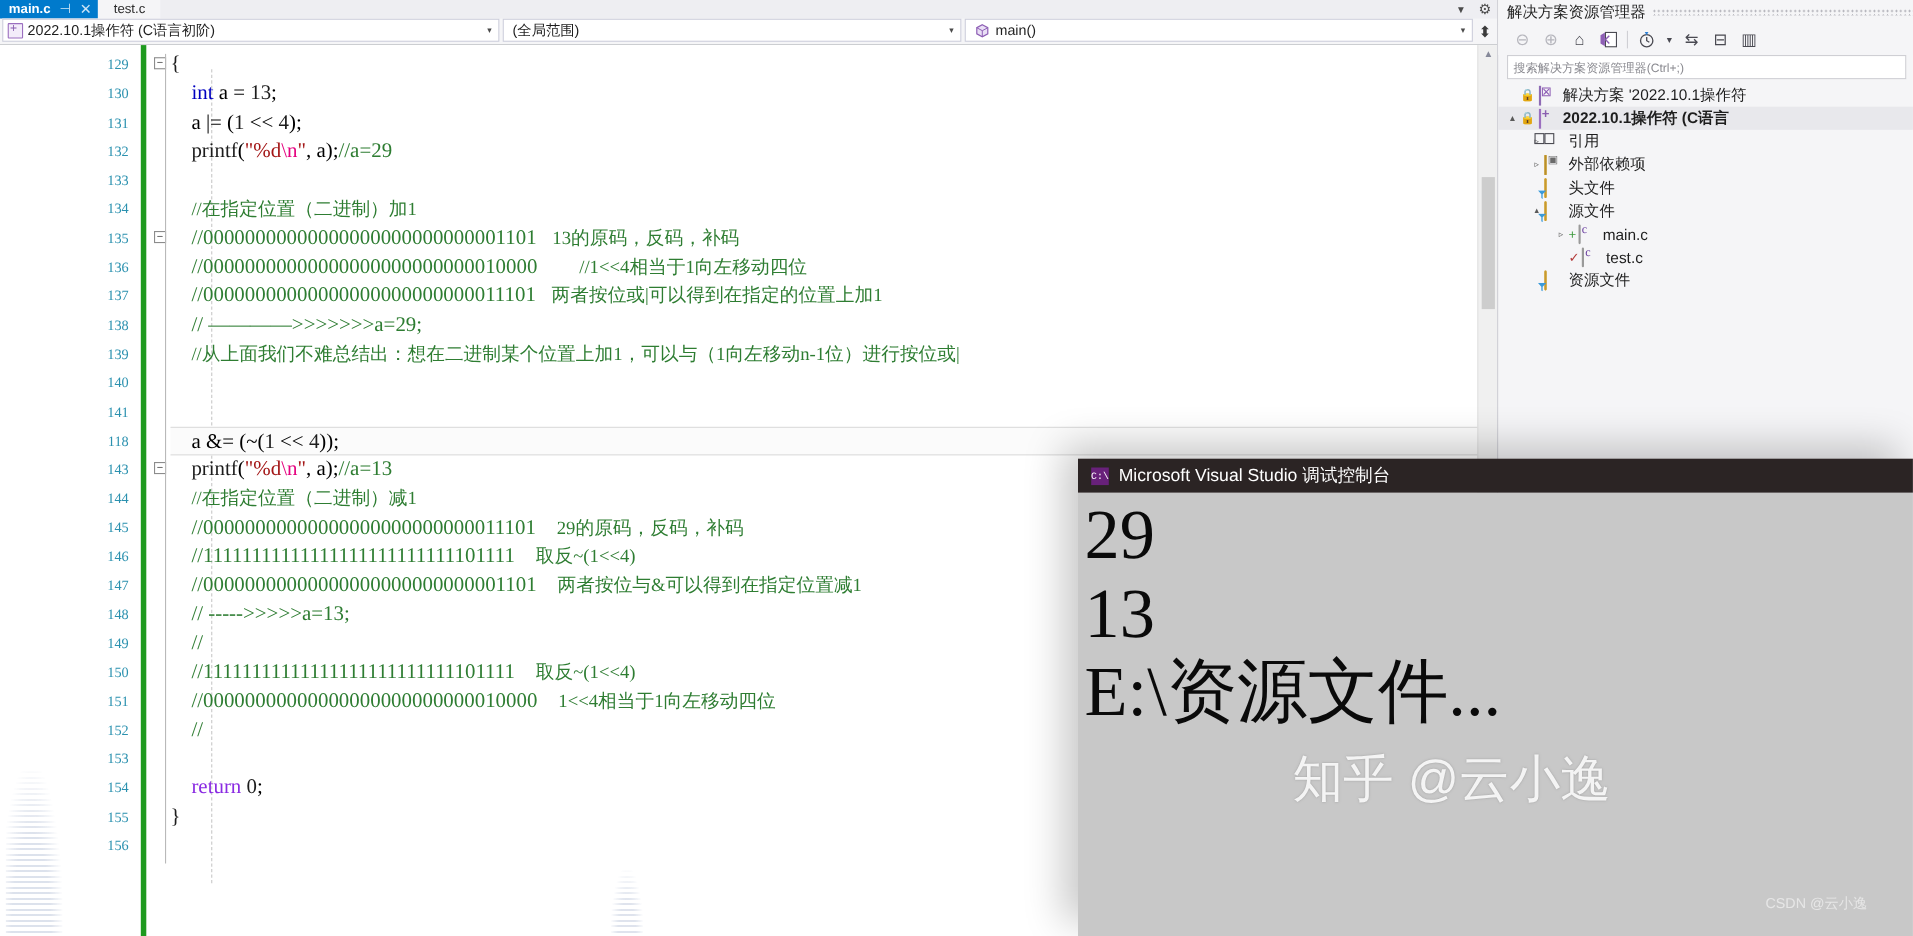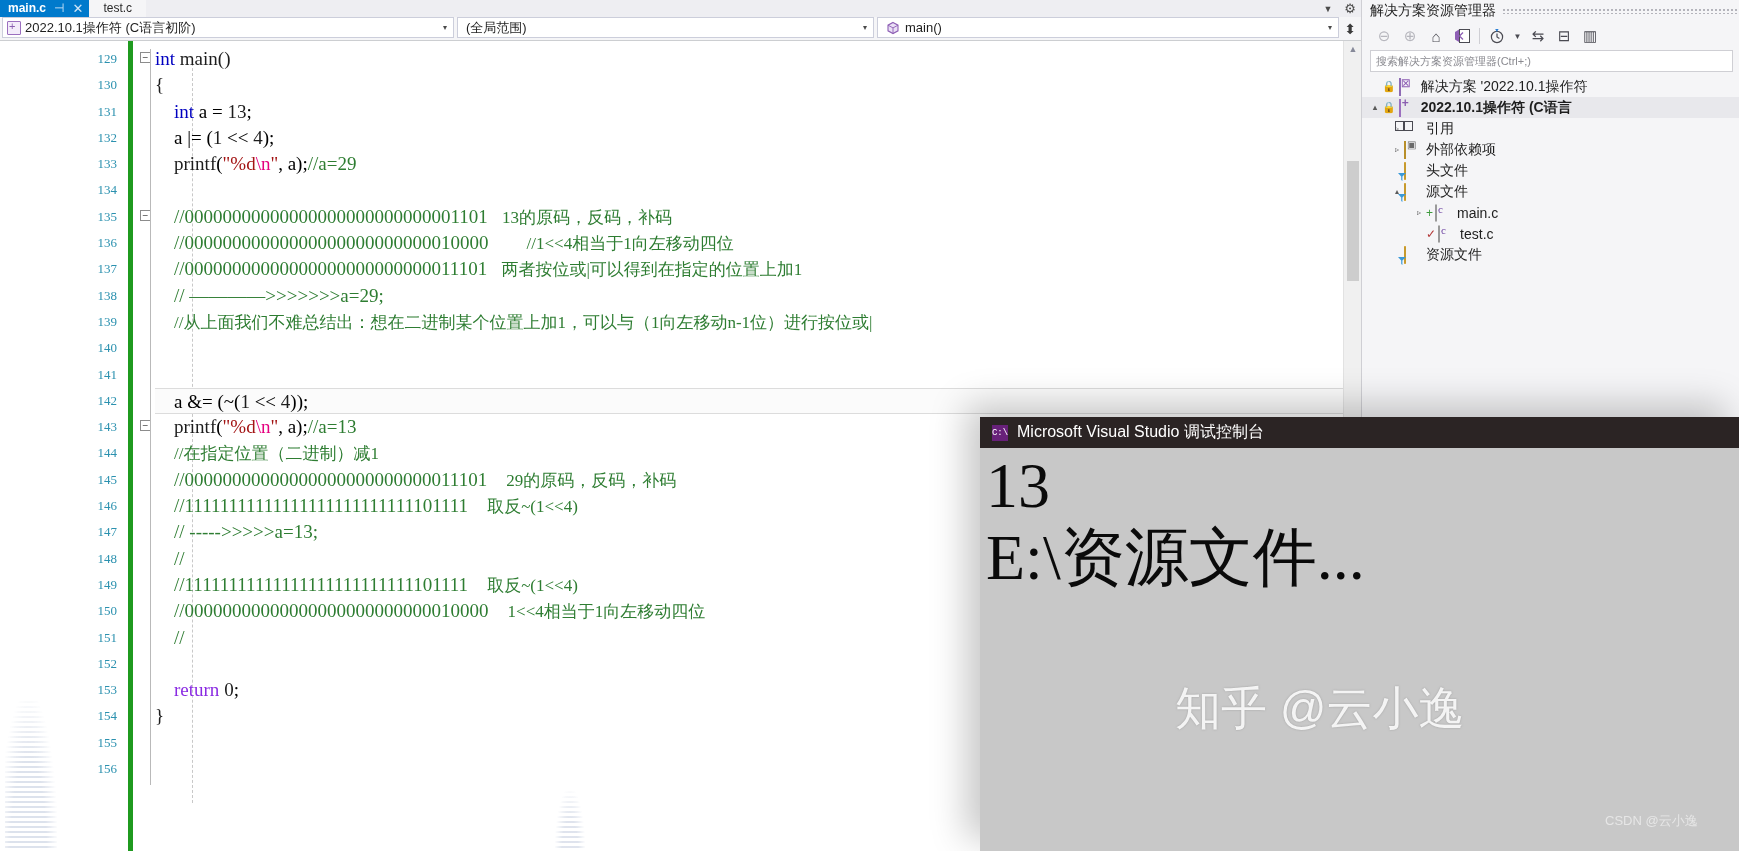--- a/index.html
+++ b/index.html
@@ -402,21 +402,21 @@
           <div>132</div>
           <div>133</div>
           <div>134</div>
           <div>135</div>
           <div>136</div>
           <div>137</div>
           <div>138</div>
           <div>139</div>
           <div>140</div>
           <div>141</div>
-          <div>142</div>
+          <div>118</div>
           <div>143</div>
           <div>144</div>
           <div>145</div>
           <div>146</div>
           <div>147</div>
           <div>148</div>
           <div>149</div>
           <div>150</div>
           <div>151</div>
           <div>152</div>
@@ -427,38 +427,39 @@
         </div>
       <div id="change-bar"></div>
       <div id="outline-col">
         <span class="fold-box" style="top:11px;">−</span>
         <span class="fold-box" style="top:169px;">−</span>
         <span class="fold-box" style="top:379px;">−</span>
       </div>
       <div id="struct-guide"></div>
       <div id="indent-guide"></div>
       <div id="code-lines">
-          <div class="cl"><span class="kw">int</span> <span class="fn">main</span><span class="var">()</span></div>
           <div class="cl"><span class="var">{</span></div>
           <div class="cl">    <span class="kw">int</span> a = <span class="num">13</span>;</div>
           <div class="cl">    a |= (<span class="num">1</span> &lt;&lt; <span class="num">4</span>);</div>
           <div class="cl">    <span class="fn">printf</span>(<span class="str">"%d</span><span class="esc">\n</span><span class="str">"</span>, a);<span class="cmt">//a=29</span></div>
           <div class="cl">&nbsp;</div>
+          <div class="cl">    <span class="cmt cmt-cn">//在指定位置（二进制）加1</span></div>
           <div class="cl">    <span class="cmt">//00000000000000000000000000001101</span>   <span class="cmt cmt-cn">13的原码，反码，补码</span></div>
           <div class="cl">    <span class="cmt">//00000000000000000000000000010000</span>        <span class="cmt cmt-cn">//1&lt;&lt;4相当于1向左移动四位</span></div>
           <div class="cl">    <span class="cmt">//00000000000000000000000000011101</span>   <span class="cmt cmt-cn">两者按位或|可以得到在指定的位置上加1</span></div>
           <div class="cl">    <span class="cmt">// ————&gt;&gt;&gt;&gt;&gt;&gt;&gt;a=29;</span></div>
           <div class="cl">    <span class="cmt cmt-cn">//从上面我们不难总结出：想在二进制某个位置上加1，可以与（1向左移动n-1位）进行按位或|</span></div>
           <div class="cl">&nbsp;</div>
           <div class="cl">&nbsp;</div>
           <div class="cl current-line">    a &amp;= (~(<span class="num">1</span> &lt;&lt; <span class="num">4</span>));</div>
           <div class="cl">    <span class="fn">printf</span>(<span class="str">"%d</span><span class="esc">\n</span><span class="str">"</span>, a);<span class="cmt">//a=13</span></div>
           <div class="cl">    <span class="cmt cmt-cn">//在指定位置（二进制）减1</span></div>
           <div class="cl">    <span class="cmt">//00000000000000000000000000011101</span>    <span class="cmt cmt-cn">29的原码，反码，补码</span></div>
           <div class="cl">    <span class="cmt">//11111111111111111111111111101111</span>    <span class="cmt cmt-cn">取反~(1&lt;&lt;4)</span></div>
+          <div class="cl">    <span class="cmt">//00000000000000000000000000001101</span>    <span class="cmt cmt-cn">两者按位与&amp;可以得到在指定位置减1</span></div>
           <div class="cl">    <span class="cmt">// -----&gt;&gt;&gt;&gt;&gt;a=13;</span></div>
           <div class="cl">    <span class="cmt">//</span></div>
           <div class="cl">    <span class="cmt">//11111111111111111111111111101111</span>    <span class="cmt cmt-cn">取反~(1&lt;&lt;4)</span></div>
           <div class="cl">    <span class="cmt">//00000000000000000000000000010000</span>    <span class="cmt cmt-cn">1&lt;&lt;4相当于1向左移动四位</span></div>
           <div class="cl">    <span class="cmt">//</span></div>
           <div class="cl">&nbsp;</div>
           <div class="cl">    <span class="kw2">return</span> <span class="num">0</span>;</div>
           <div class="cl"><span class="var">}</span></div>
         </div>
     </div>
@@ -563,20 +564,21 @@
       </div>
     </div>
   </div>
 
   <div id="console-window">
     <div id="console-title">
       <span class="cicon">C:\</span>
       <span>Microsoft Visual Studio 调试控制台</span>
     </div>
     <div id="console-body">
+      <div class="cline">29</div>
       <div class="cline">13</div>
       <div class="cline"></div>
       <div class="cline">E:\资源文件...</div>
     </div>
   </div>
 
   <div id="wm-zhihu">知乎 @云小逸</div>
   <div id="wm-csdn">CSDN @云小逸</div>
   <div id="bl-artifact"></div>
   <div id="bl-artifact2"></div>

